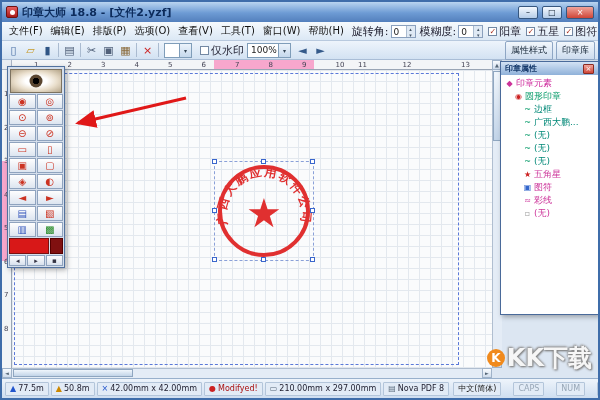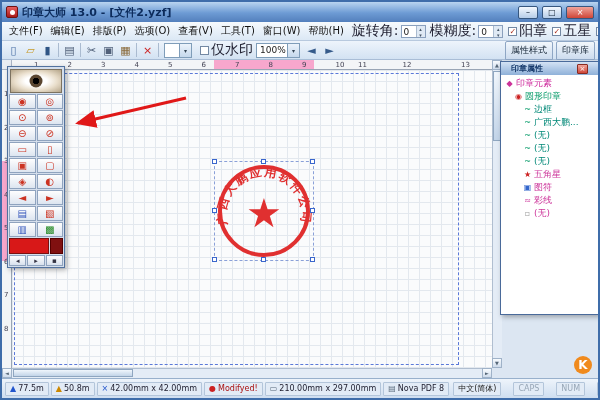--- a/index.html
+++ b/index.html
@@ -12,28 +12,28 @@
   .app-icon{width:12px;height:12px;border-radius:2px;background:linear-gradient(#e86060,#a81818);border:1px solid #701010;position:relative;}
   .app-icon span{position:absolute;left:3px;top:3px;width:5px;height:5px;border-radius:50%;background:#fff;}
   #title-text{flex:1;font-size:11px;font-weight:bold;color:#0d2c5c;white-space:nowrap;overflow:hidden;}
   .win-btn{width:20px;height:13px;border:1px solid #36577f;border-radius:2px;background:linear-gradient(#f4f9fe,#b6cde8);
     font-size:8px;line-height:11px;text-align:center;color:#123;}
   .win-btn.close{width:28px;background:linear-gradient(#f0a49a,#cf4638);color:#fff;}
   
   #menubar{position:absolute;left:0;top:20px;right:0;height:19px;background:linear-gradient(#f6fafd,#dbe8f5);
     border-bottom:1px solid #b8c9de;display:flex;align-items:center;padding:0 3px;white-space:nowrap;}
   .menu-item{padding:1px 4px;font-size:10px;color:#111;}
-  .ctl-label{font-size:14px;color:#223;margin:0 2px 0 4px;}
+  .ctl-label{font-size:11px;color:#223;margin:0 2px 0 4px;}
   .spin{display:inline-flex;border:1px solid #8aa0bd;background:#fff;height:13px;}
   .spin-val{width:14px;font-size:9px;padding:0 2px;line-height:12px;}
   .spin-btns{display:flex;flex-direction:column;width:9px;background:#dfe9f4;border-left:1px solid #aabbcf;}
   .sa{font-size:5px;line-height:6px;text-align:center;color:#456;}
   .cbwrap{display:inline-flex;align-items:center;gap:2px;margin-left:5px;}
   .cb{width:9px;height:9px;border:1px solid #7388a3;background:#fff;font-size:8px;line-height:8px;text-align:center;color:#a32;}
-  .cblabel{font-size:14px;color:#223;}
+  .cblabel{font-size:11px;color:#223;}
   
   #toolbar{position:absolute;left:0;top:39px;right:0;height:19px;background:linear-gradient(#eef4fb,#d3e2f2);
     border-bottom:1px solid #a9bdd6;display:flex;align-items:center;padding:0 3px;gap:1px;white-space:nowrap;}
   .tbtn{width:17px;height:16px;display:flex;align-items:center;justify-content:center;font-size:11px;
     border:1px solid transparent;border-radius:2px;}
   .tsep{width:1px;height:14px;background:#aabbd0;margin:0 2px;display:inline-block;}
   .combo{height:15px;border:1px solid #7f9db9;background:#fff;display:flex;align-items:center;margin:0 2px;}
   .combo-text{flex:1;font-size:9px;padding:0 3px;overflow:hidden;white-space:nowrap;}
   .combo-arrow{width:12px;height:100%;background:linear-gradient(#ecf3fb,#c5d8ec);border-left:1px solid #7f9db9;
     font-size:6px;display:flex;align-items:center;justify-content:center;color:#345;}
@@ -59,21 +59,21 @@
   .handle{position:absolute;width:5px;height:5px;background:#fff;border:1px solid #3a66cc;}
   
   #vscroll{position:absolute;left:490px;top:0;width:10px;height:308px;background:#e4ecf6;border-left:1px solid #b0bed0;}
   #hscroll{position:absolute;left:0;top:308px;width:490px;height:10px;background:#e4ecf6;border-top:1px solid #b0bed0;}
   .sbtn{position:absolute;width:10px;height:10px;font-size:5px;line-height:9px;text-align:center;color:#567;
     background:linear-gradient(#f8fbfe,#cfdcec);border:1px solid #9fb2c8;}
   .sthumb{position:absolute;background:linear-gradient(#f0f6fc,#c2d4e8);border:1px solid #8fa6c0;}
   
   #rpanel{position:absolute;left:498px;top:1px;width:99px;height:254px;background:#fff;border:1px solid #4a6a9a;
     box-shadow:2px 2px 5px rgba(0,0,0,.3);z-index:5;}
-  #rtitle{height:13px;background:linear-gradient(#d3e2f4,#8fb1d9);display:flex;align-items:center;padding:0 10px;}
+  #rtitle{height:13px;background:linear-gradient(#d3e2f4,#8fb1d9);display:flex;align-items:center;padding:0 4px;}
   #rtitle-text{flex:1;font-size:8px;font-weight:bold;color:#14386a;}
   #rclose{width:11px;height:10px;background:linear-gradient(#f0a49a,#cf4638);border:1px solid #8a2a20;color:#fff;
     font-size:7px;line-height:8px;text-align:center;border-radius:1px;}
   #tree{padding:2px 0 0 1px;}
   .trow{height:13px;display:flex;align-items:center;gap:2px;white-space:nowrap;overflow:hidden;}
   .ticon{font-size:8px;width:9px;text-align:center;}
   .tlabel{font-size:9px;}
   
   #palette{position:absolute;left:5px;top:6px;width:58px;background:#d4deec;border:1px solid #51719e;
     box-shadow:2px 2px 5px rgba(0,0,0,.3);z-index:5;padding:1px;}
@@ -111,21 +111,21 @@
 </style>
 </head>
 <body>
 
 <div id="app">
 
   <div id="titlebar">
     <span class="app-icon">
         <span></span>
       </span>
-    <span id="title-text">印章大师 13.0 - [文件2.yzf]</span>
+    <span id="title-text">印章大师 18.8 - [文件2.yzf]</span>
     <span class="win-btn">–</span>
     <span class="win-btn">□</span>
     <span class="win-btn close">×</span>
   </div>
 
   <div id="menubar">
     <span id="menu-items" style="display:flex">
         <div class="menu-item">文件(F)</div>
         <div class="menu-item">编辑(E)</div>
         <div class="menu-item">排版(P)</div>
@@ -417,15 +417,16 @@
         </div>
       </span>
     <span id="status-leds" style="display:flex;gap:1px">
         <span class="led" style="background: rgb(46, 139, 46);"></span>
       </span>
     <span id="grip"></span>
   </div>
 
   <div id="watermark">
     <span id="wm-logo">K</span>
+    <span>KK下载</span>
   </div>
 
 </div>
 
 </body></html>

